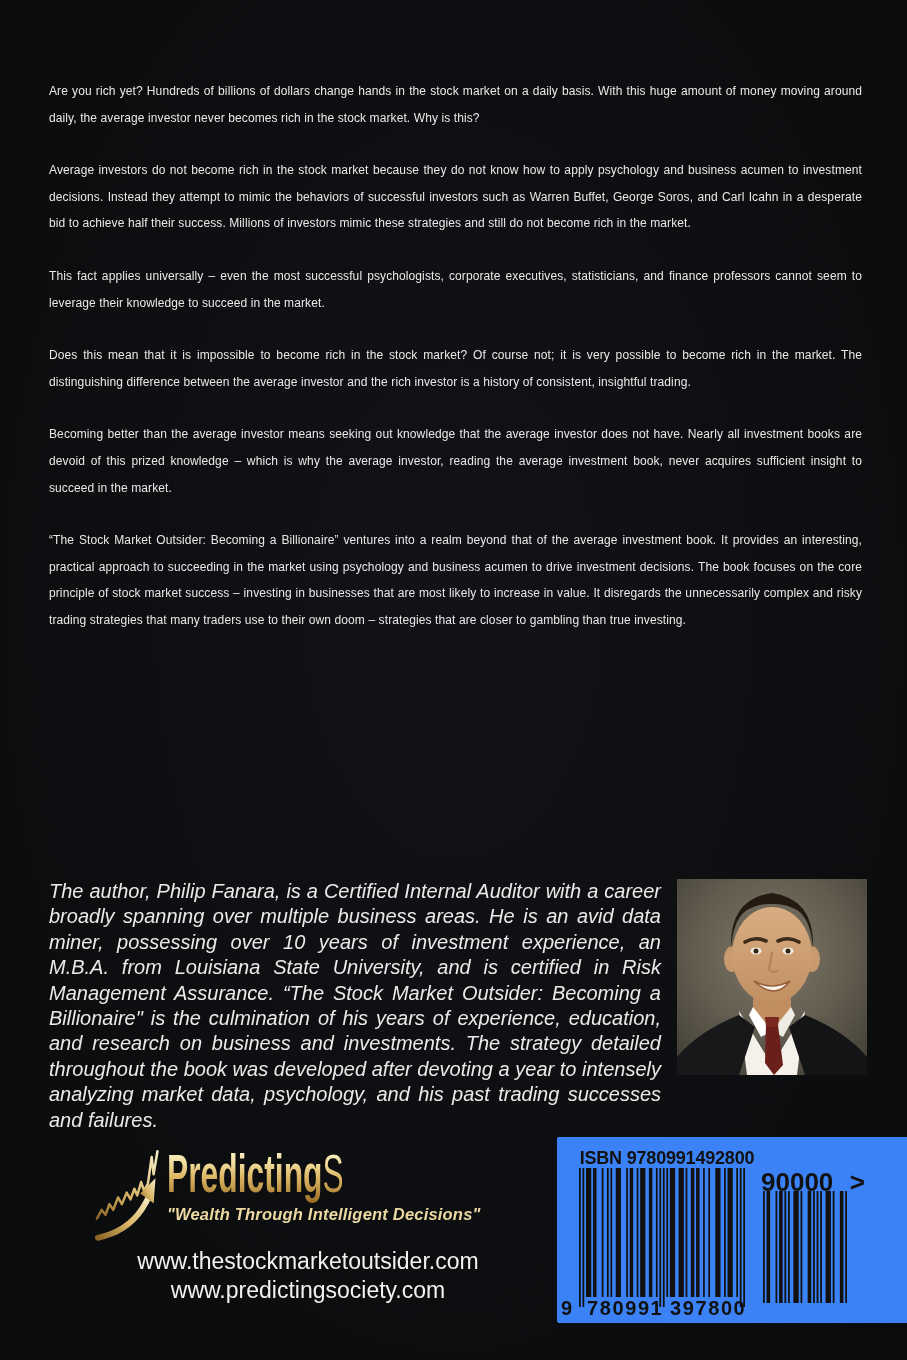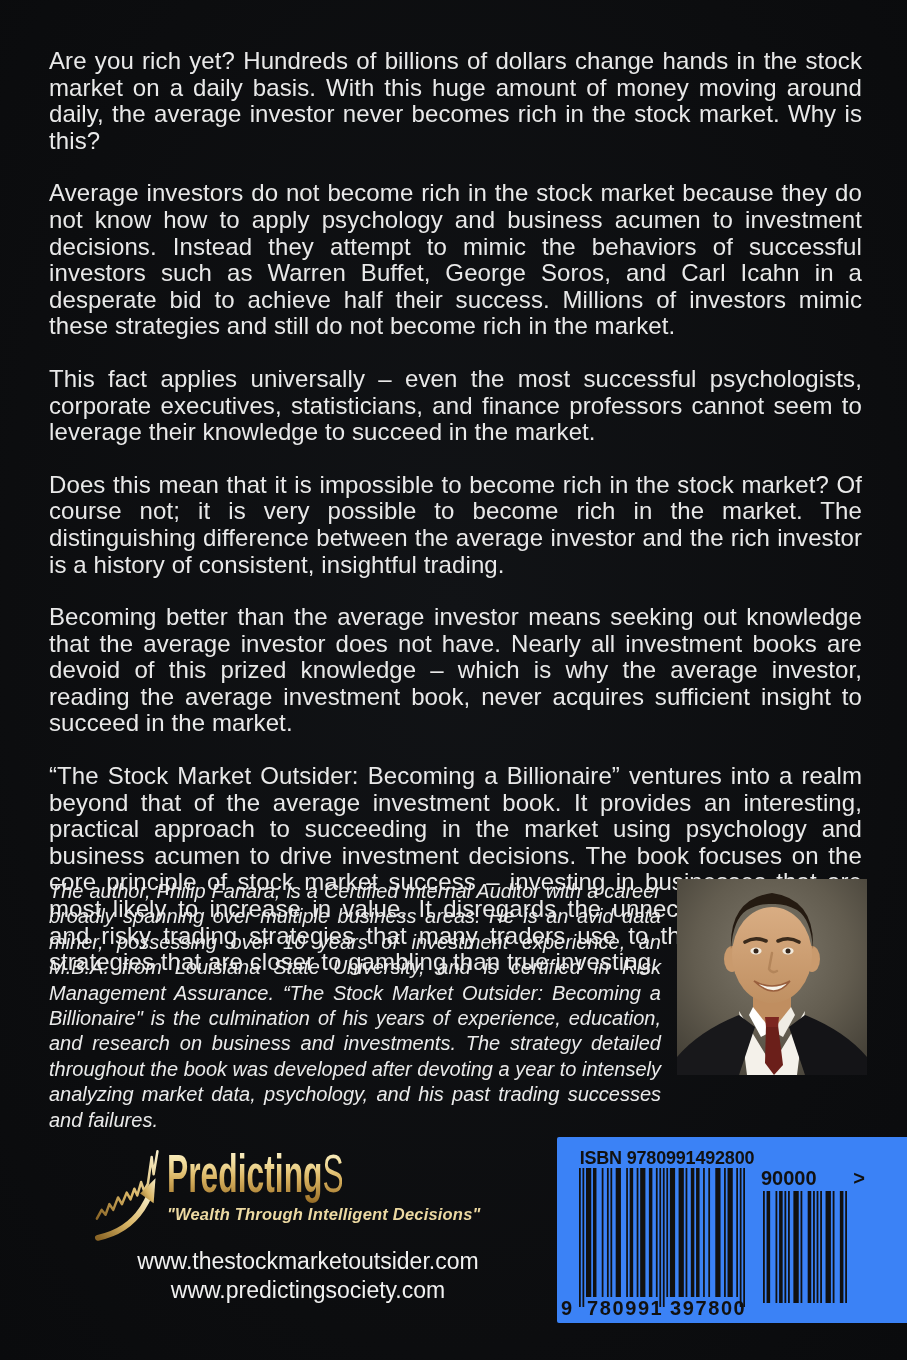--- a/index.html
+++ b/index.html
@@ -6,22 +6,22 @@
   html,body { width:907px; height:1360px; }
   body {
     position:relative;
     background:#0d0e10;
     background:radial-gradient(ellipse at 50% 45%, #111316 0%, #0c0d0f 70%, #0a0b0d 100%);
     font-family:"Liberation Sans", sans-serif;
     color:#e7e7e7;
     overflow:hidden;
   }
   .copy {
-    position:absolute; left:49px; top:48px; width:813px;
-    font-size:24px; line-height:26.6px; text-align:justify;
+    position:absolute; left:49px; top:78px; width:813px;
+    font-size:12px; line-height:26.6px; text-align:justify;
     color:#e9e9e9; letter-spacing:0.1px;
   }
   .copy p { margin-bottom:26px; }
   .author-row {
     position:absolute; left:49px; top:879px; width:818px;
     display:flex; align-items:flex-start;
   }
   .bio {
     width:612px; margin-right:16px;
     font-style:italic; font-size:20px; line-height:25.4px;
@@ -69,21 +69,21 @@
   .main-numbers {
     position:absolute; top:160px; left:0; width:220px; height:22px;
     font-size:20px; font-weight:bold; color:#111;
   }
   .main-numbers .n9 { position:absolute; left:4px; top:0; }
   .main-numbers .g1 { position:absolute; left:30px; top:0; width:70px; text-align:right; letter-spacing:1.6px; }
   .main-numbers .g2 { position:absolute; left:113px; top:0; width:70px; text-align:center; letter-spacing:1.6px; }
   .supp-label {
     position:absolute; left:204px; top:30px; width:104px;
     display:flex; justify-content:space-between;
-    font-size:20px; font-weight:bold; color:#111;
+    font-size:26px; font-weight:bold; color:#111;
   }
   .supp-bars { position:absolute; left:206px; top:54px; }
 </style>
 </head>
 <body>
 
 <div class="copy">
   <p>Are you rich yet? Hundreds of billions of dollars change hands in the stock market on a daily basis. With this huge amount of money moving around daily, the average investor never becomes rich in the stock market. Why is this?</p>
   <p>Average investors do not become rich in the stock market because they do not know how to apply psychology and business acumen to investment decisions. Instead they attempt to mimic the behaviors of successful investors such as Warren Buffet, George Soros, and Carl Icahn in a desperate bid to achieve half their success. Millions of investors mimic these strategies and still do not become rich in the market.</p>
   <p>This fact applies universally – even the most successful psychologists, corporate executives, statisticians, and finance professors cannot seem to leverage their knowledge to succeed in the market.</p>

